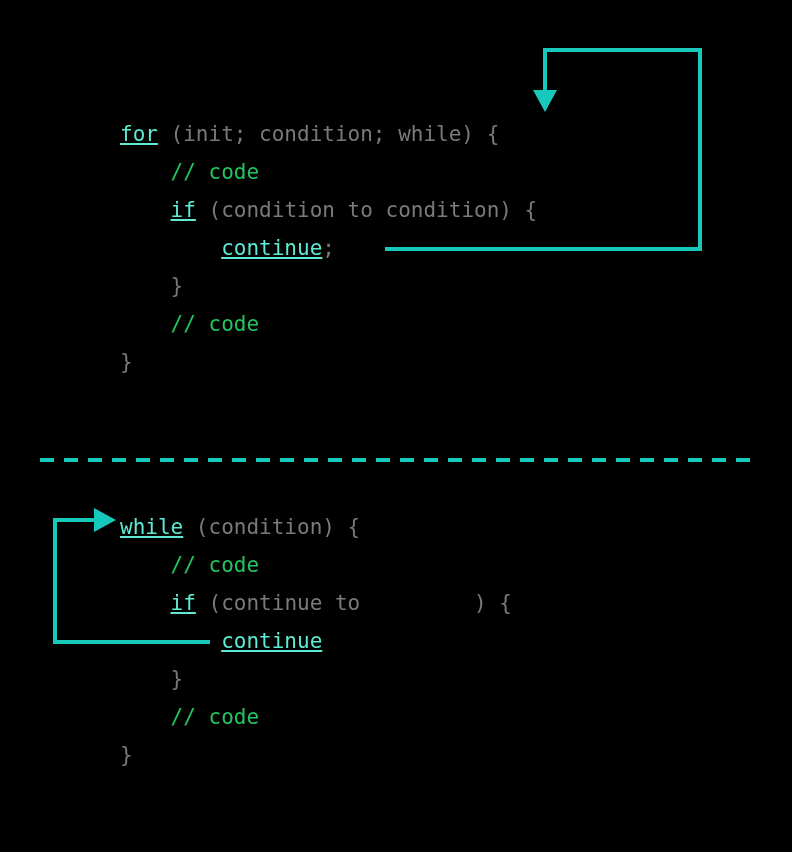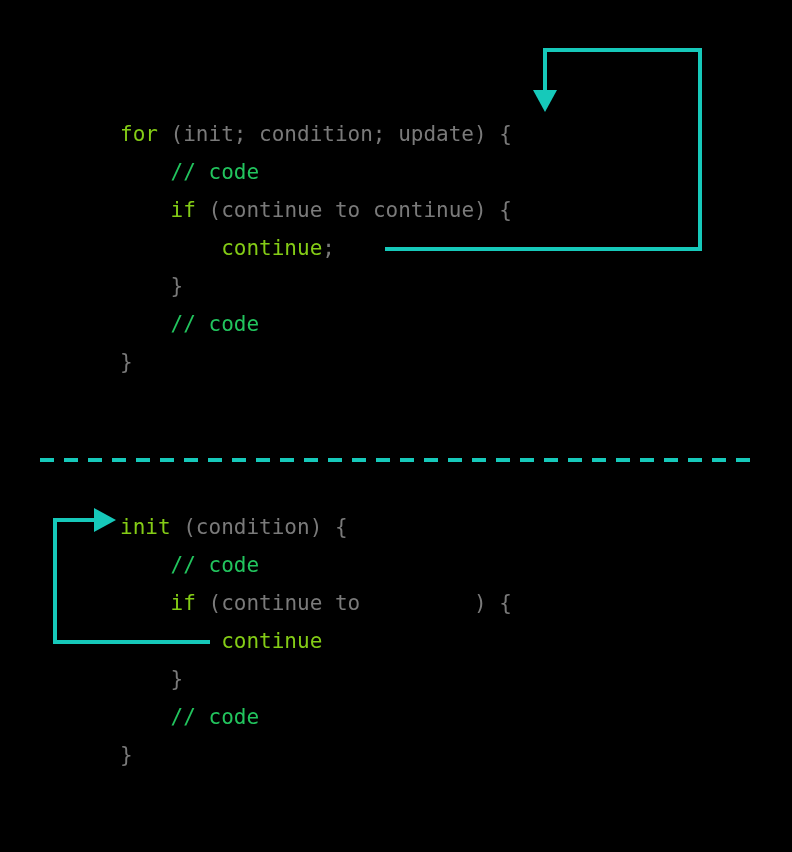--- a/index.html
+++ b/index.html
@@ -17,21 +17,21 @@
     position: relative;
     width: 792px;
     height: 852px;
   }
   pre.code {
     position: absolute;
     margin: 0;
     white-space: pre;
     font-family: inherit;
   }
-  .kw  { color: #84cc16; }   
+  .kw  { color: #5eead4; text-decoration: underline; }   
   .pn  { color: #7a7a7a; }   
   .cm  { color: #22c55e; }   
   svg.arrows {
     position: absolute;
     left: 0; top: 0;
     width: 792px; height: 852px;
     pointer-events: none;
   }
   .arrow-stroke {
     stroke: #16c9ba;
@@ -46,29 +46,29 @@
     stroke: #16c9ba;
     stroke-width: 4;
     stroke-dasharray: 14 10;
   }
 </style>
 </head>
 <body>
 
 <div class="canvas">
 
-  <pre class="code" style="left:120px; top:115px;"><span class="kw">for</span><span class="pn"> (init; condition; update) {</span>
+  <pre class="code" style="left:120px; top:115px;"><span class="kw">for</span><span class="pn"> (init; condition; while) {</span>
     <span class="cm">// code</span>
-    <span class="kw">if</span><span class="pn"> (continue to continue) {</span>
+    <span class="kw">if</span><span class="pn"> (condition to condition) {</span>
         <span class="kw">continue</span><span class="pn">;</span>
     <span class="pn">}</span>
     <span class="cm">// code</span>
 <span class="pn">}</span></pre>
 
-  <pre class="code" style="left:120px; top:508px;"><span class="kw">init</span><span class="pn"> (condition) {</span>
+  <pre class="code" style="left:120px; top:508px;"><span class="kw">while</span><span class="pn"> (condition) {</span>
     <span class="cm">// code</span>
     <span class="kw">if</span><span class="pn"> (continue to </span><span class="pn">        </span><span class="pn">) {</span>
         <span class="kw">continue</span>
     <span class="pn">}</span>
     <span class="cm">// code</span>
 <span class="pn">}</span></pre>
 
   <svg class="arrows">
 
     <path class="arrow-stroke" d="M 385 249 L 700 249 L 700 50 L 545 50 L 545 96"></path>

